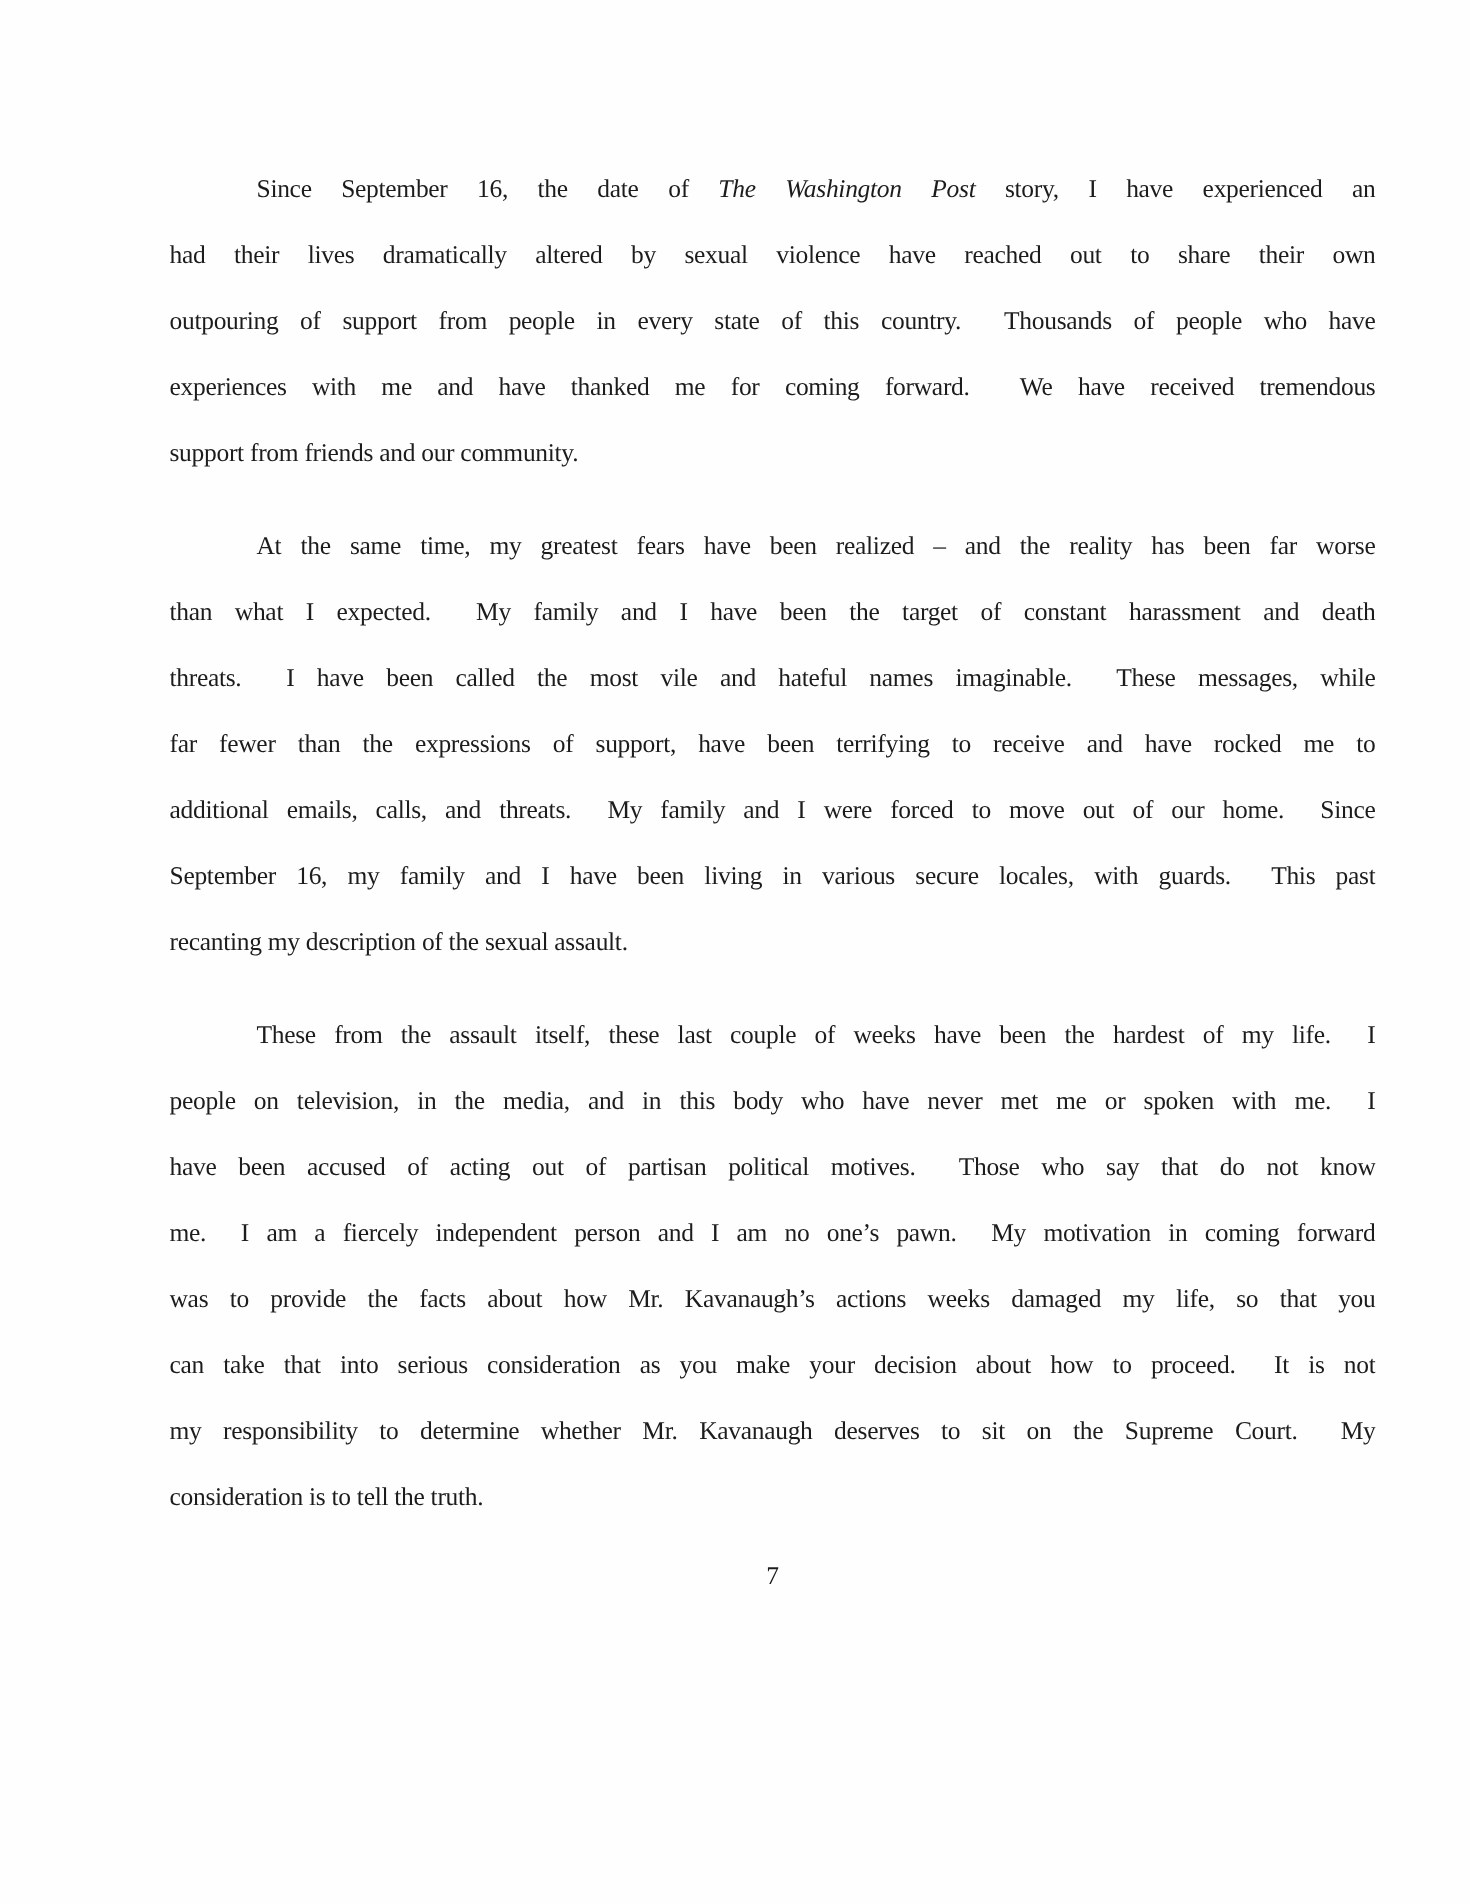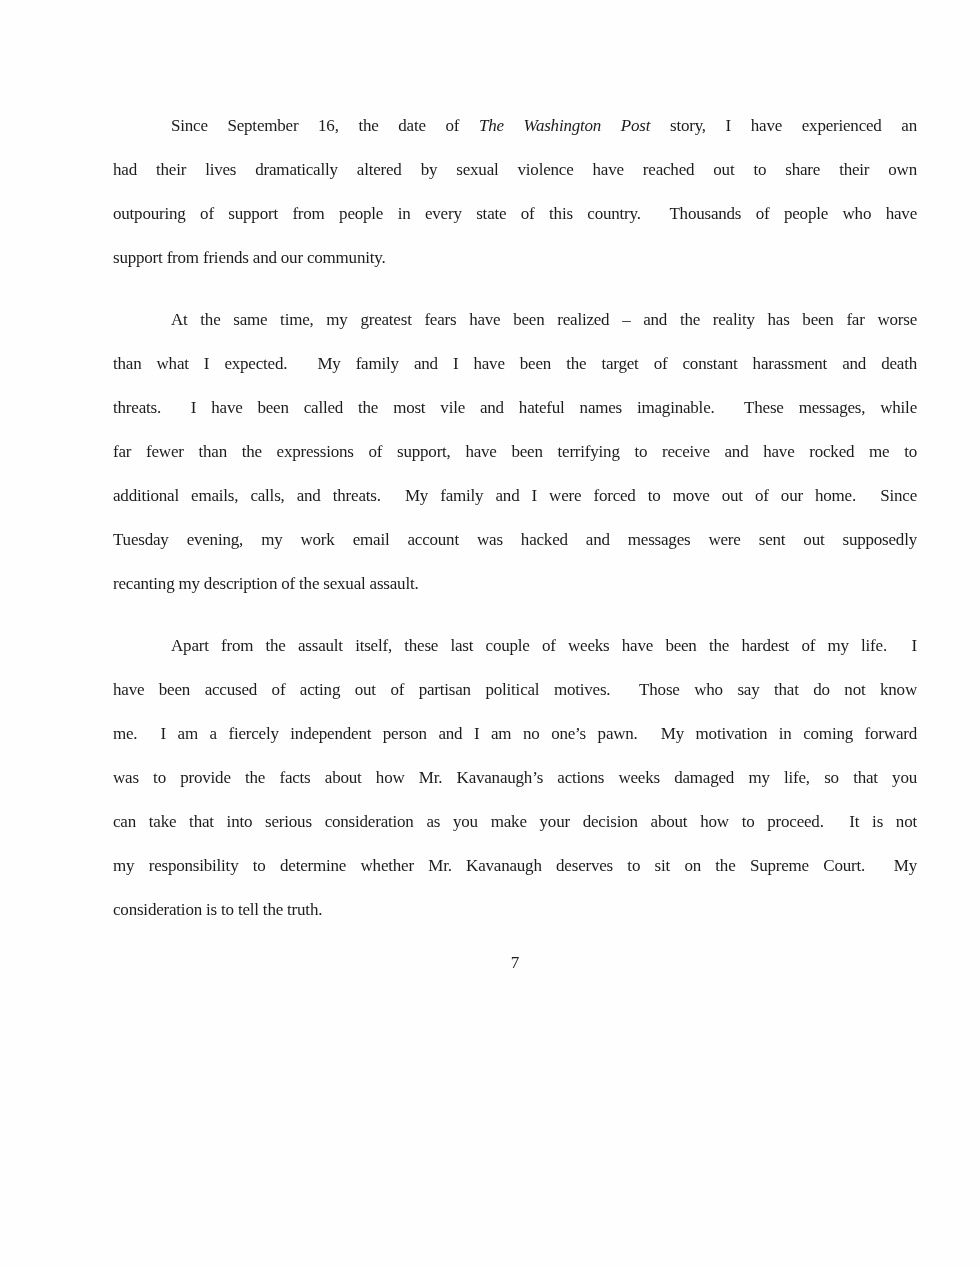--- a/index.html
+++ b/index.html
@@ -51,33 +51,35 @@
 </style>
 </head>
 <body>
 
 <div class="page">
   <div class="content">
       <div class="paragraph">
         <div class="line indent"><span class="seg">Since September 16, the date of </span><span class="seg italic">The Washington Post</span><span class="seg"> story, I have experienced an</span></div>
         <div class="line"><span class="seg">had their lives dramatically altered by sexual violence have reached out to share their own</span></div>
         <div class="line"><span class="seg">outpouring of support from people in every state of this country.  Thousands of people who have</span></div>
+        <div class="line"><span class="seg">experiences with me and have thanked me for coming forward.  We have received tremendous</span></div>
         <div class="line last"><span class="seg">support from friends and our community.</span></div>
       </div>
       <div class="paragraph">
         <div class="line indent"><span class="seg">At the same time, my greatest fears have been realized – and the reality has been far worse</span></div>
         <div class="line"><span class="seg">than what I expected.  My family and I have been the target of constant harassment and death</span></div>
         <div class="line"><span class="seg">threats.  I have been called the most vile and hateful names imaginable.  These messages, while</span></div>
         <div class="line"><span class="seg">far fewer than the expressions of support, have been terrifying to receive and have rocked me to</span></div>
         <div class="line"><span class="seg">additional emails, calls, and threats.  My family and I were forced to move out of our home.  Since</span></div>
-        <div class="line"><span class="seg">Tuesday evening, my work email account was hacked and messages were sent out supposedly</span></div>
+        <div class="line"><span class="seg">September 16, my family and I have been living in various secure locales, with guards.  This past</span></div>
         <div class="line last"><span class="seg">recanting my description of the sexual assault.</span></div>
       </div>
       <div class="paragraph">
-        <div class="line indent"><span class="seg">Apart from the assault itself, these last couple of weeks have been the hardest of my life.  I</span></div>
+        <div class="line indent"><span class="seg">These from the assault itself, these last couple of weeks have been the hardest of my life.  I</span></div>
+        <div class="line"><span class="seg">people on television, in the media, and in this body who have never met me or spoken with me.  I</span></div>
         <div class="line"><span class="seg">have been accused of acting out of partisan political motives.  Those who say that do not know</span></div>
         <div class="line"><span class="seg">me.  I am a fiercely independent person and I am no one’s pawn.  My motivation in coming forward</span></div>
         <div class="line"><span class="seg">was to provide the facts about how Mr. Kavanaugh’s actions weeks damaged my life, so that you</span></div>
         <div class="line"><span class="seg">can take that into serious consideration as you make your decision about how to proceed.  It is not</span></div>
         <div class="line"><span class="seg">my responsibility to determine whether Mr. Kavanaugh deserves to sit on the Supreme Court.  My</span></div>
         <div class="line last"><span class="seg">consideration is to tell the truth.</span></div>
       </div>
     </div>
   <div class="page-number">7</div>
 </div>

